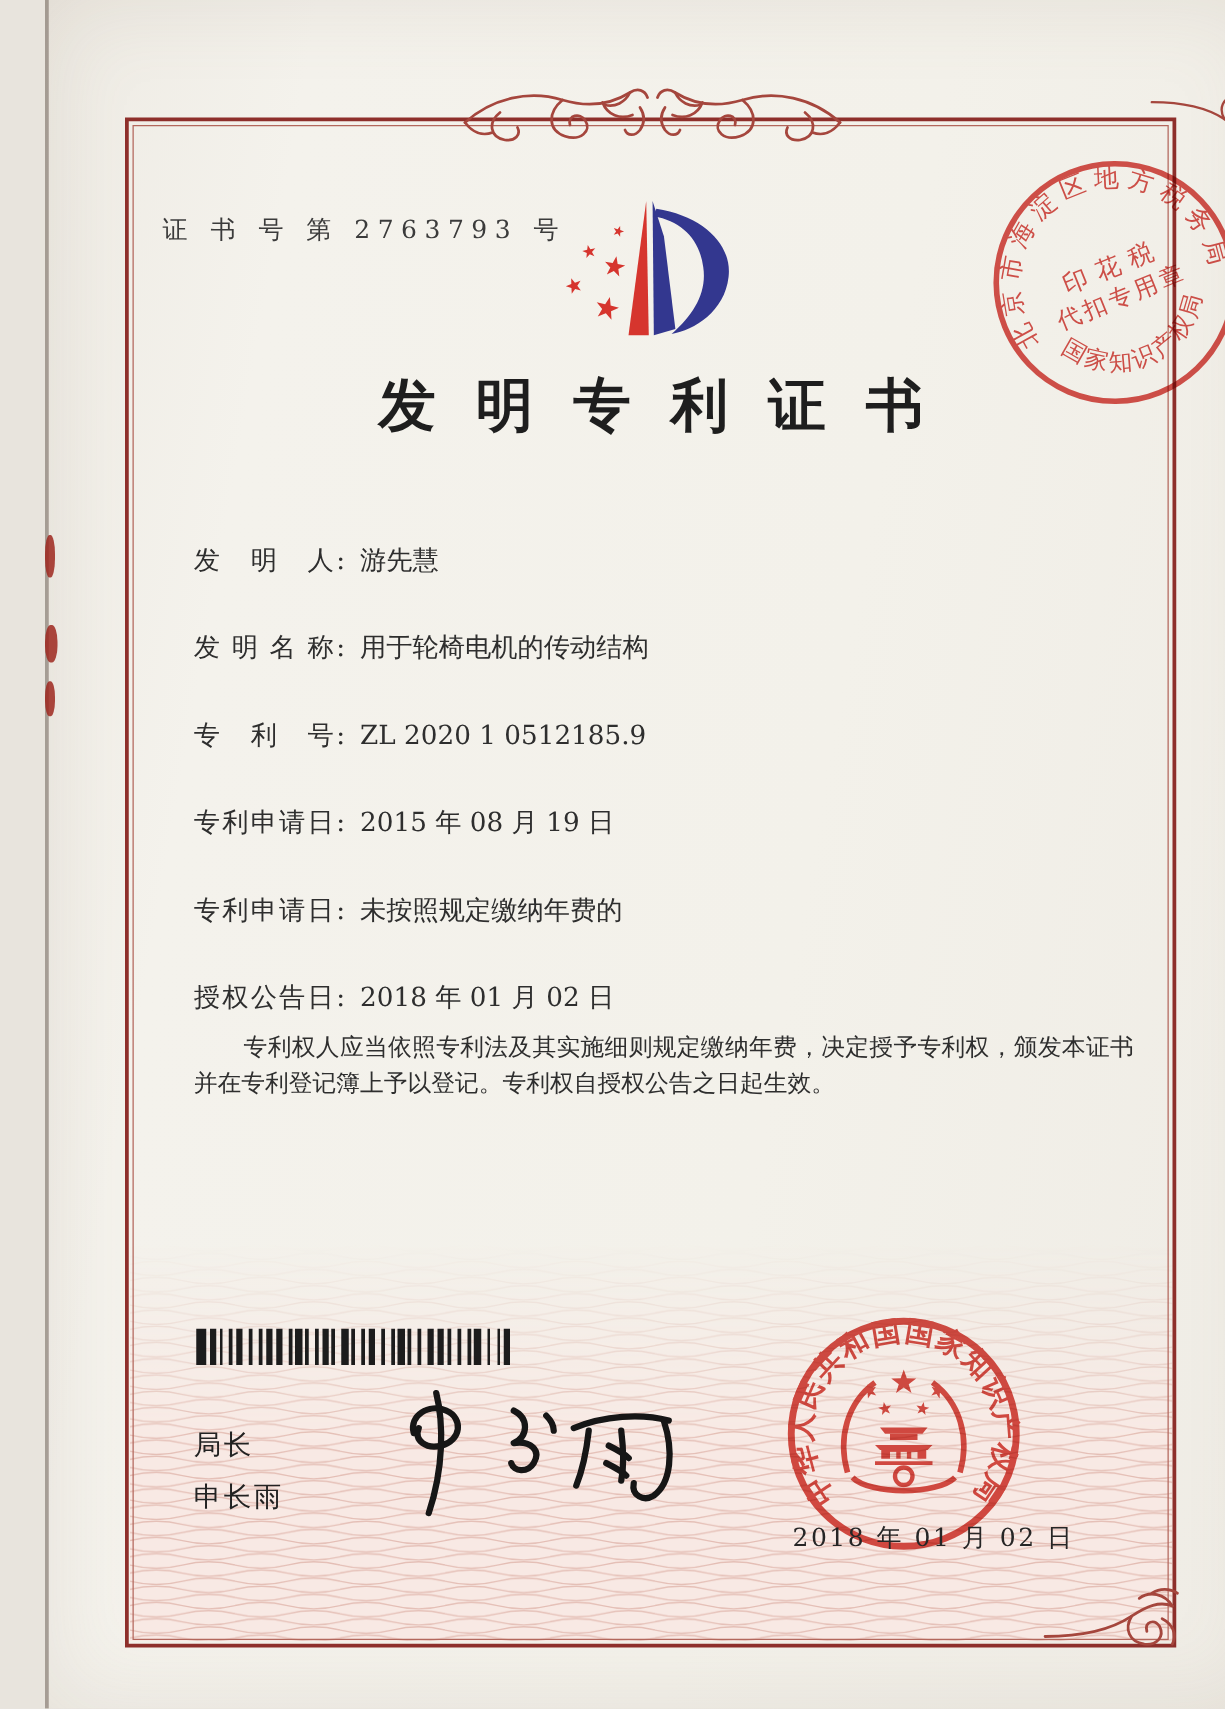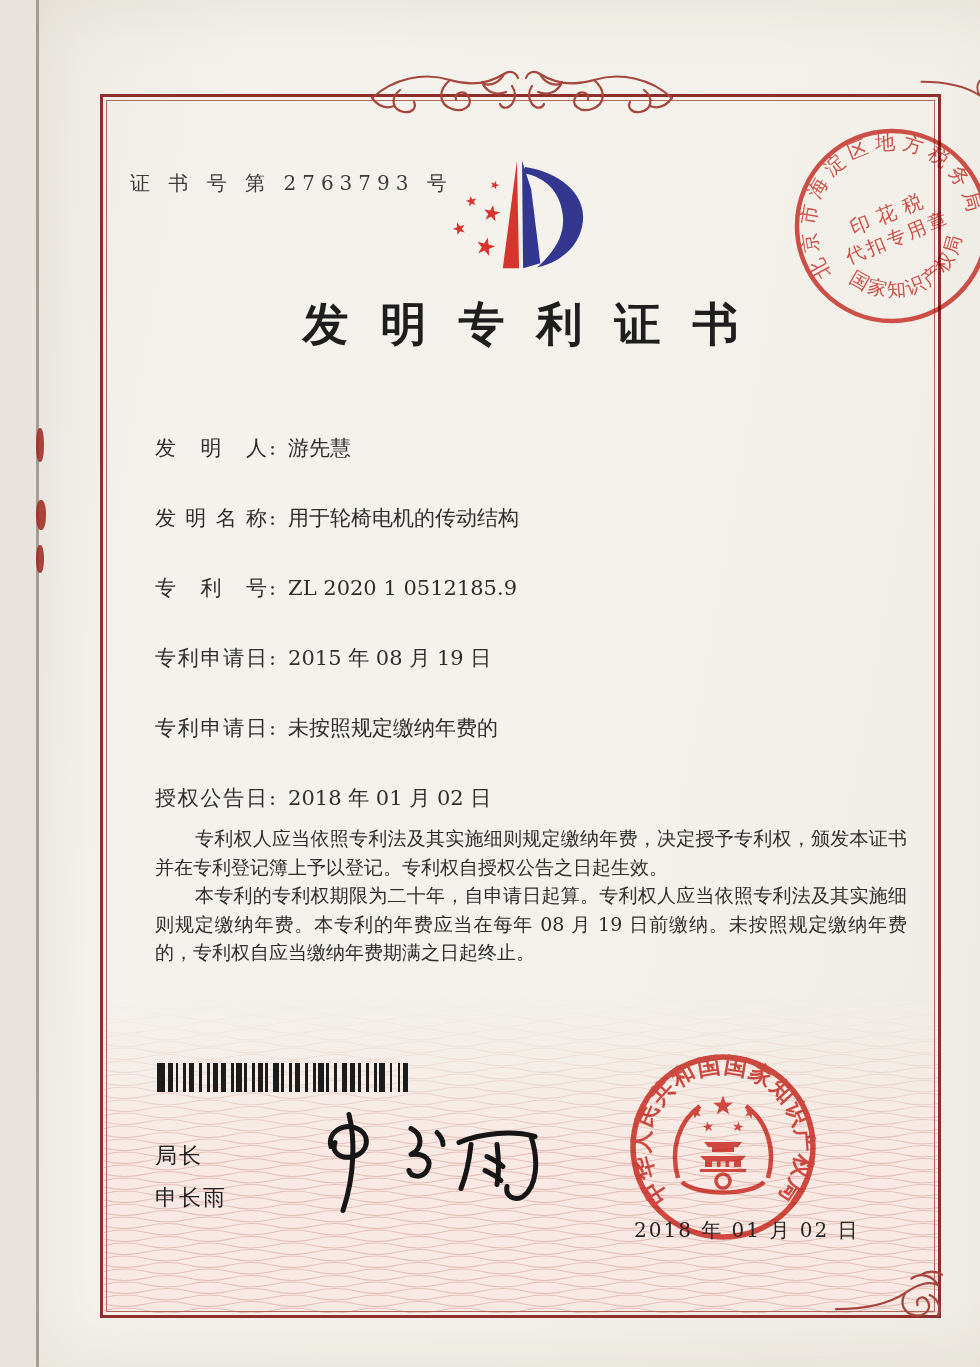--- a/index.html
+++ b/index.html
@@ -163,21 +163,20 @@
     <div class="frow">
       <span class="flabel">专利申请日</span><span class="fcolon">:</span><span>未按照规定缴纳年费的</span>
     </div>
     <div class="frow">
       <span class="flabel">授权公告日</span><span class="fcolon">:</span><span>2018 年 01 月 02 日</span>
     </div>
   </div>
 
   <div class="body-text">
     <p>专利权人应当依照专利法及其实施细则规定缴纳年费，决定授予专利权，颁发本证书并在专利登记簿上予以登记。专利权自授权公告之日起生效。</p>
-    <p>本专利的专利权期限为二十年，自申请日起算。专利权人应当依照专利法及其实施细则规定缴纳年费。本专利的年费应当在每年 08 月 19 日前缴纳。未按照规定缴纳年费的，专利权自应当缴纳年费期满之日起终止。</p>
   </div>
 
   <div class="barcode" id="barcode">
       <div style="width: 7.95789px; background: rgb(28, 28, 28);"></div>
       <div style="width: 2.65263px; background: transparent;"></div>
       <div style="width: 5.30526px; background: rgb(28, 28, 28);"></div>
       <div style="width: 2.65263px; background: transparent;"></div>
       <div style="width: 2.65263px; background: rgb(28, 28, 28);"></div>
       <div style="width: 5.30526px; background: transparent;"></div>
       <div style="width: 2.65263px; background: rgb(28, 28, 28);"></div>

